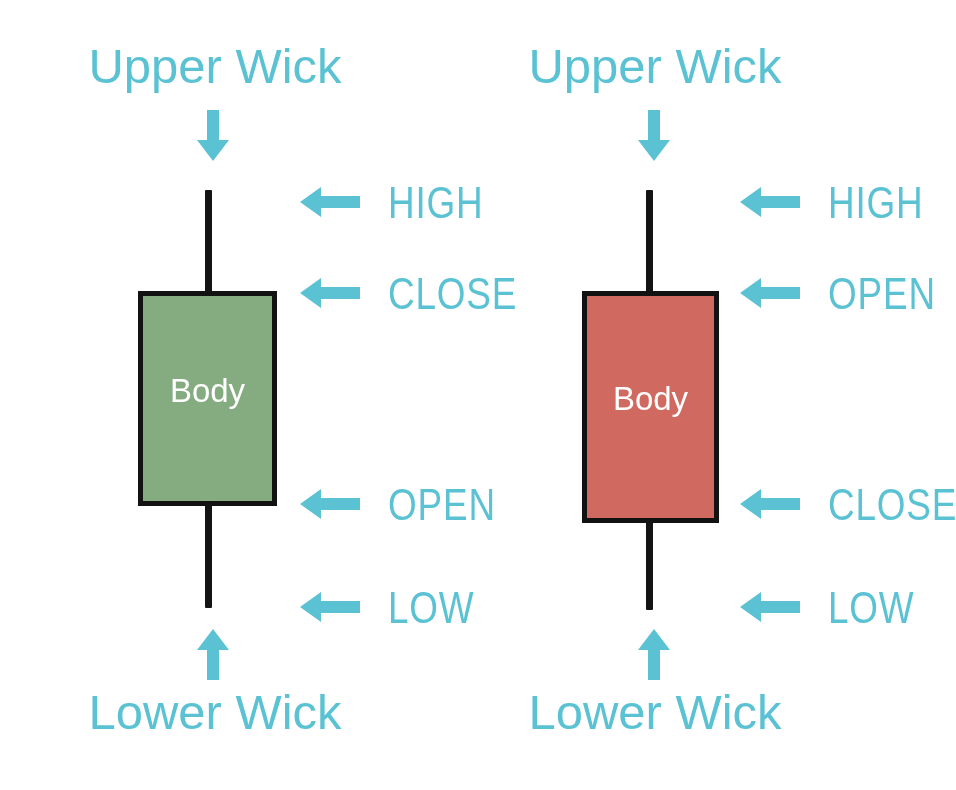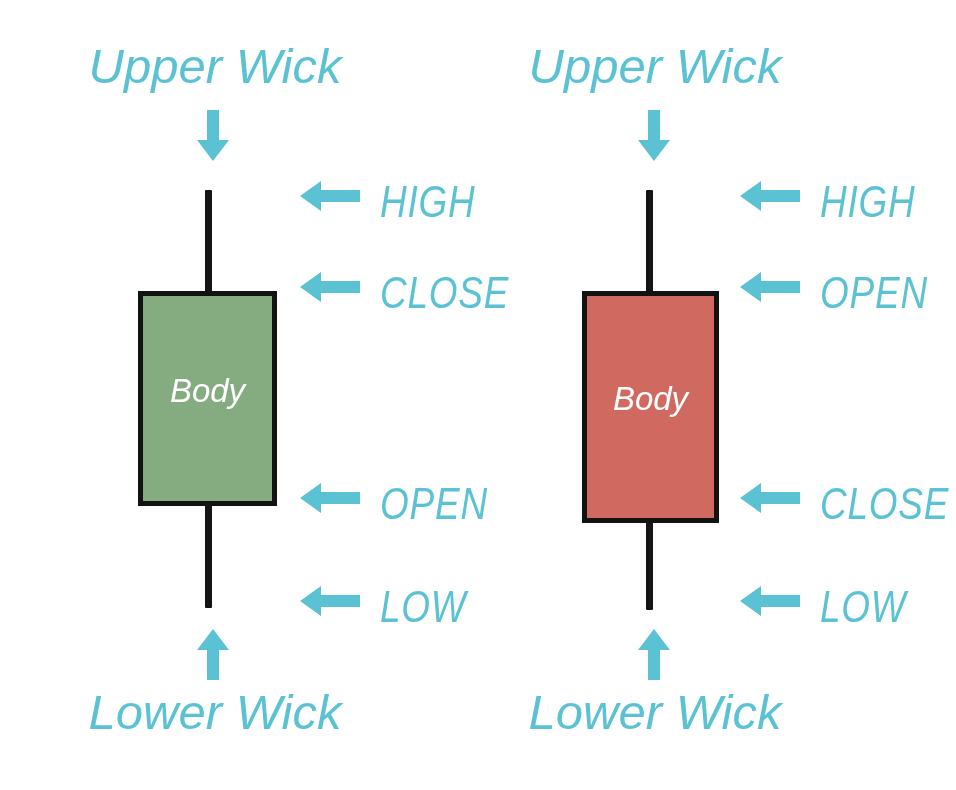--- a/index.html
+++ b/index.html
@@ -7,21 +7,20 @@
     padding: 0;
     background: #ffffff;
   }
   #canvas {
     position: relative;
     width: 956px;
     height: 790px;
     background: #ffffff;
     overflow: hidden;
     font-family: "Liberation Sans", sans-serif;
-    font-style: italic;
   }
 
   
   .wick {
     position: absolute;
     background: #141414;
     width: 7px;
     border-radius: 1px;
   }
   .body {
@@ -60,22 +59,23 @@
     position: absolute;
     width: 34px;
     height: 52px;
   }
   .v-arrow svg { display: block; width: 100%; height: 100%; }
 
   
   .ohlc-row {
     position: absolute;
     display: flex;
-    align-items: flex-start;
+    align-items: center;
     height: 46px;
+    gap: 8px;
   }
   .h-arrow {
     width: 60px;
     height: 34px;
     flex: 0 0 60px;
   }
   .h-arrow svg { display: block; width: 100%; height: 100%; }
   .ohlc-label {
     margin-left: 20px;
     color: #5BC2D4;

